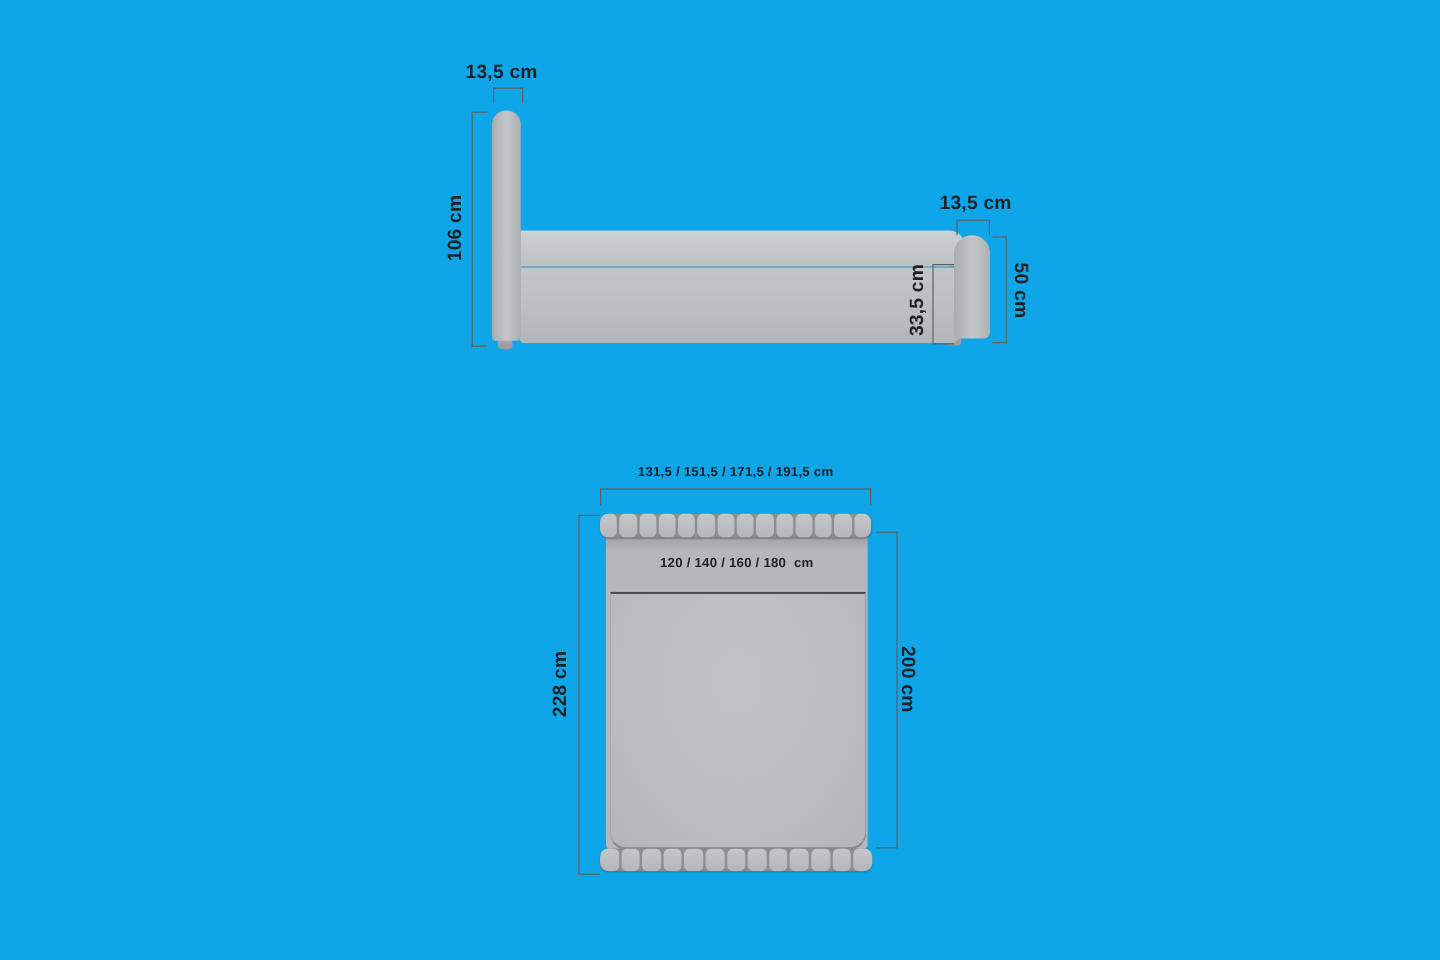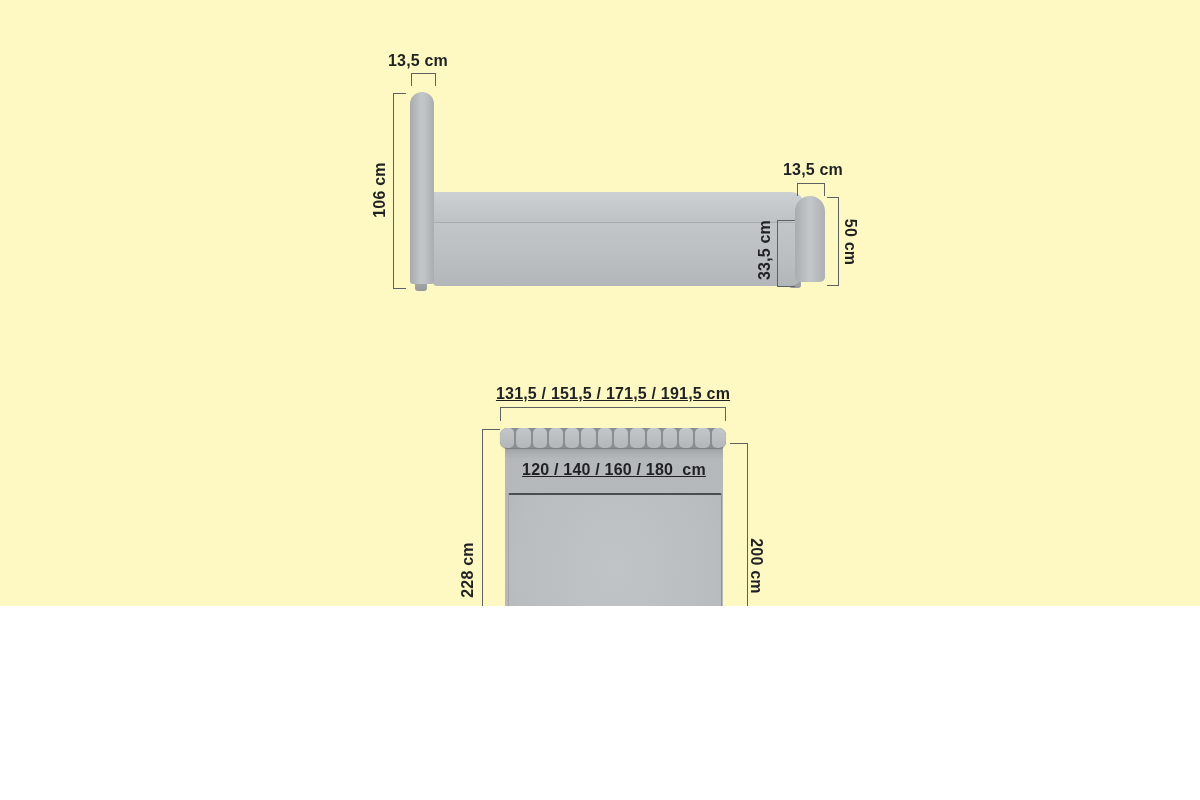--- a/index.html
+++ b/index.html
@@ -1,27 +1,27 @@
 <!DOCTYPE html>
 <html><head>
 <meta charset="utf-8">
 <style>
   html,body{margin:0;padding:0;background:#ffffff;}
   .stage{
-    position:relative;width:1200px;height:606px;background:#fef9c3;overflow:hidden;
+    position:relative;width:1200px;height:800px;background:#0ea5e9;overflow:hidden;
     font-family:"Liberation Sans", sans-serif;
   }
   .abs{position:absolute;}
   
   .dim-label{
     position:absolute;color:#1f2123;font-weight:600;font-size:16px;
     letter-spacing:.2px;white-space:pre;transform:translate(-50%,-50%);
     line-height:1;
   }
-  .dim-label.small{font-size:16px;text-decoration:underline;}
+  .dim-label.small{font-size:11px;}
   .rot-ccw{transform:translate(-50%,-50%) rotate(-90deg);}
   .rot-cw{transform:translate(-50%,-50%) rotate(90deg);}
   
   .brk{position:absolute;border:0 solid #5d6164;}
   .brk.h-top{border-top-width:1px;border-left-width:1px;border-right-width:1px;}   
   .brk.v-left{border-left-width:1px;border-top-width:1px;border-bottom-width:1px;}  
   .brk.v-right{border-right-width:1px;border-top-width:1px;border-bottom-width:1px;}
   
   .headboard-side{
     left:410px;top:92px;width:24px;height:192px;border-radius:12px 12px 3px 3px;

